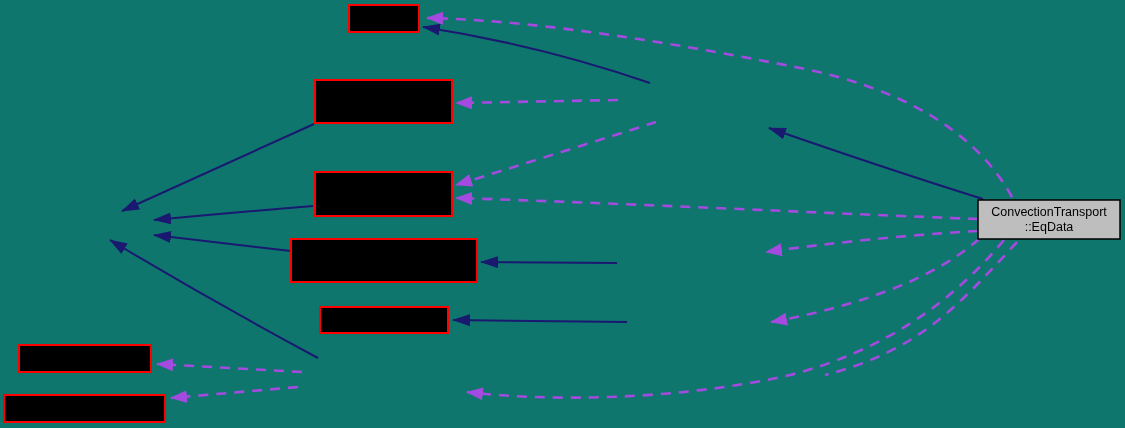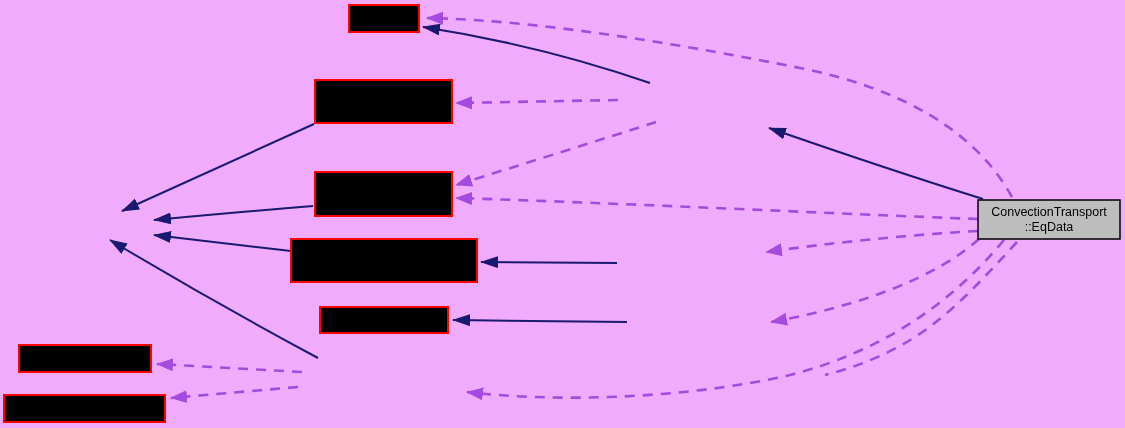--- a/index.html
+++ b/index.html
@@ -1,16 +1,16 @@
 <!DOCTYPE html>
 <html><head>
 <meta charset="utf-8">
 <style>
   html,body{margin:0;padding:0;background:#000;}
-  .stage{position:relative;width:1125px;height:428px;background:#f0abfc;overflow:hidden;}
+  .stage{position:relative;width:1125px;height:428px;background:#0f766e;overflow:hidden;}
   svg{display:block;}
   .current-label{font-family:"Liberation Sans","DejaVu Sans",sans-serif;font-size:12.5px;fill:#000;}
 </style>
 </head>
 <body>
 
 <div class="stage">
   <svg id="graph" width="1125" height="428" viewBox="0 0 1125 428">
     <defs>
       <marker id="arrow-inheritance" markerUnits="userSpaceOnUse" markerWidth="20" markerHeight="14" refX="17" refY="6" orient="auto">

